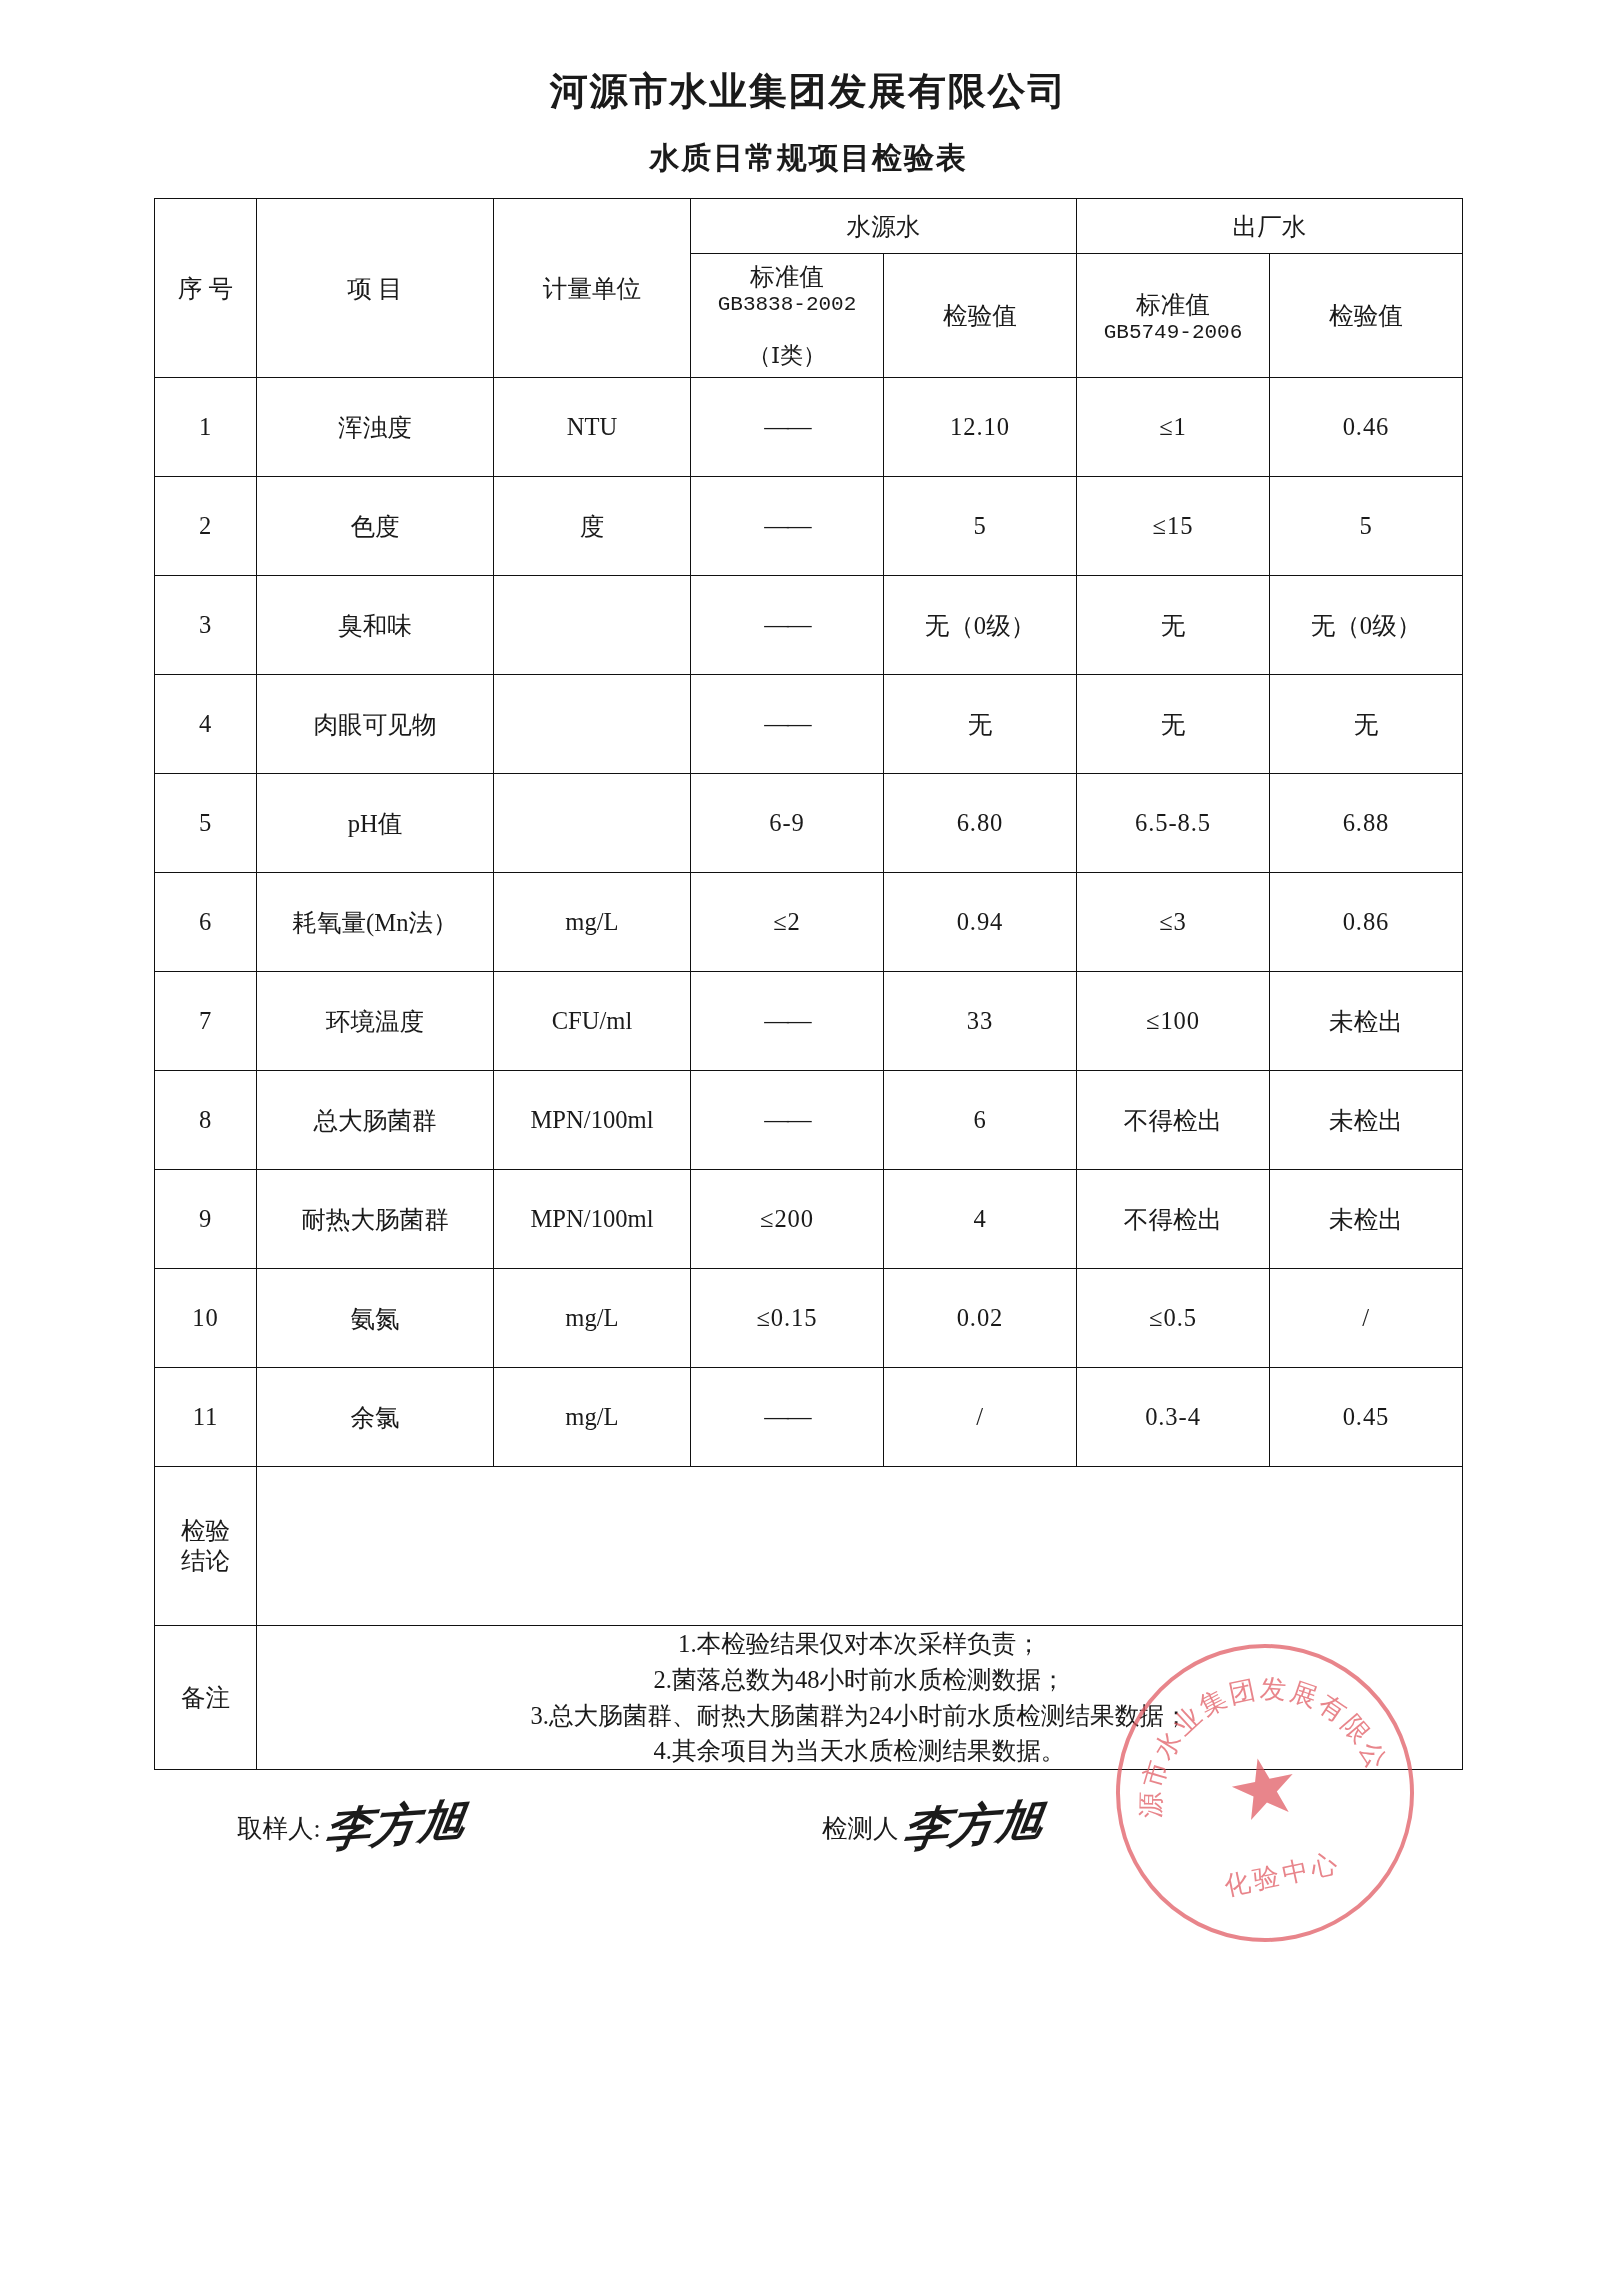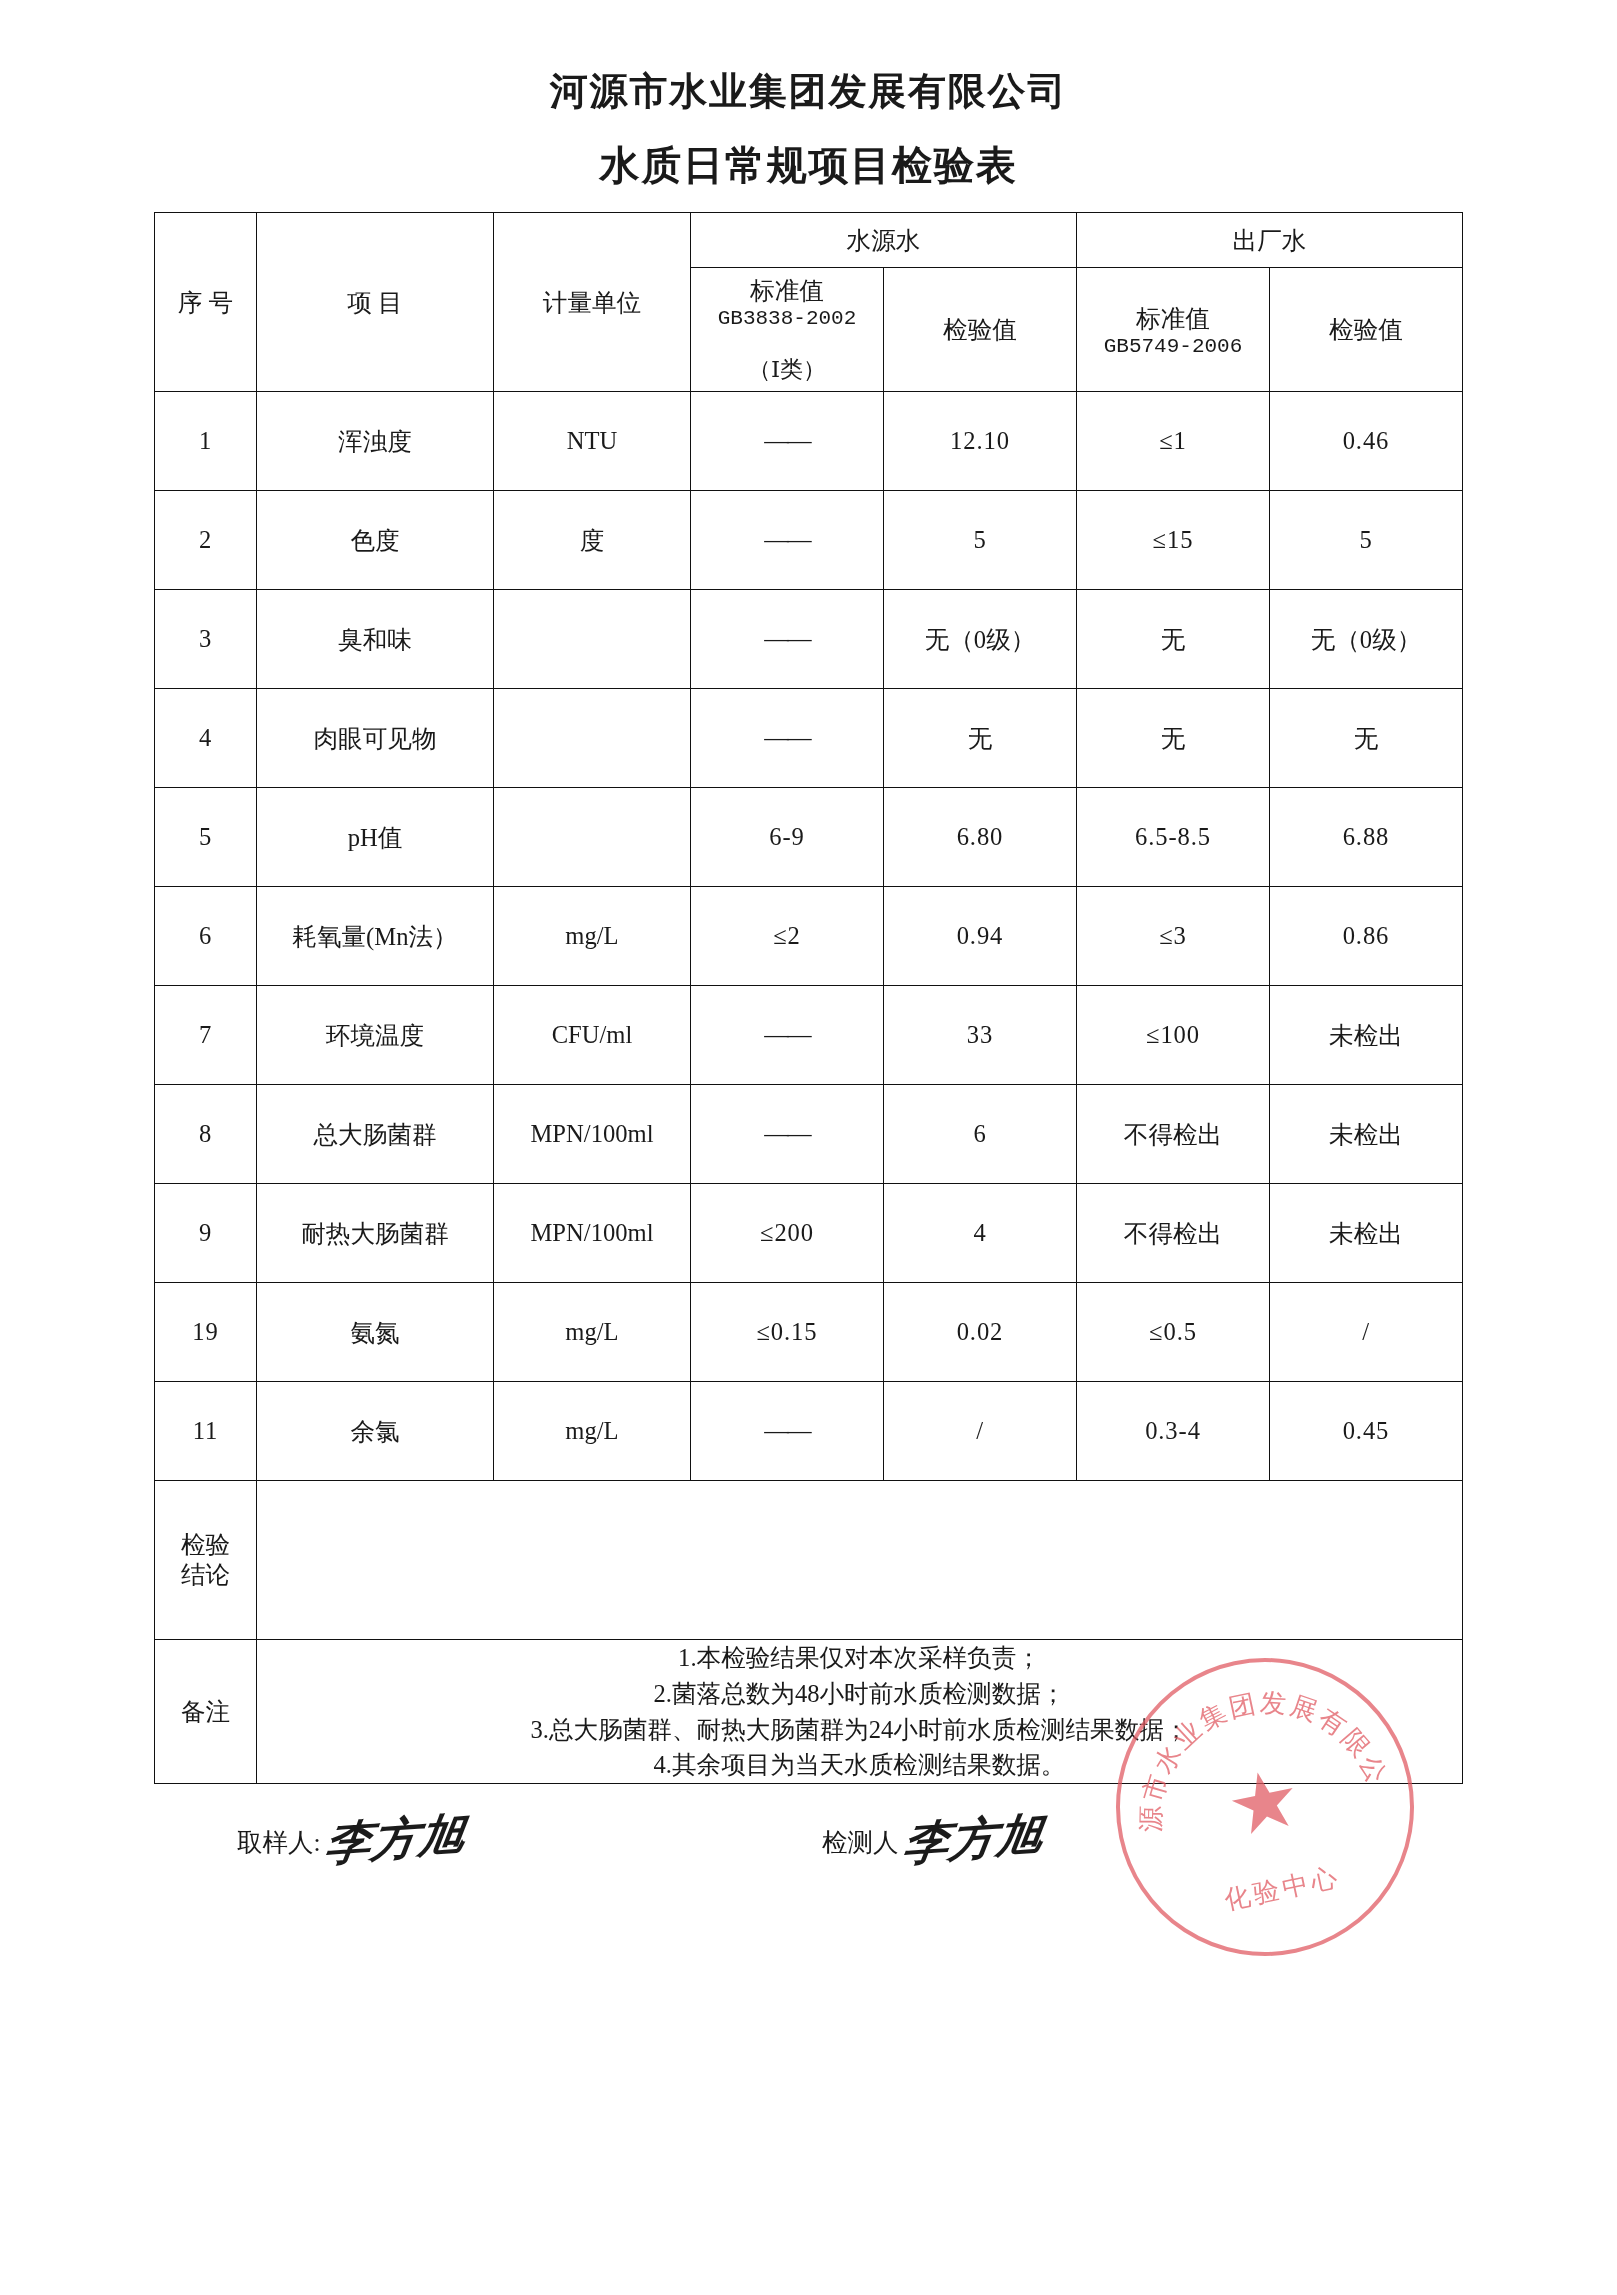--- a/index.html
+++ b/index.html
@@ -27,21 +27,21 @@
   .doc-title {
     text-align: center;
     font-size: 38px;
     font-weight: bold;
     letter-spacing: 1.8px;
     margin-top: 66px;
     font-family: "Liberation Serif", "DejaVu Serif", serif;
   }
   .doc-subtitle {
     text-align: center;
-    font-size: 40px;
+    font-size: 30px;
     font-weight: bold;
     letter-spacing: 1.8px;
     margin-top: 21px;
   }
 
   .meta {
     margin: 23px 0 0 0;
     padding: 0 132px 0 198px;
     font-size: 25.5px;
     line-height: 1.62;
@@ -283,21 +283,21 @@
         <tr>
           <td class="row-cell num">9</td>
           <td class="item-name">耐热大肠菌群</td>
           <td class="unit-cell">MPN/100ml</td>
           <td class="num">≤200</td>
           <td class="num">4</td>
           <td>不得检出</td>
           <td>未检出</td>
         </tr>
         <tr>
-          <td class="row-cell num">19</td>
+          <td class="row-cell num">10</td>
           <td class="item-name">氨氮</td>
           <td class="unit-cell">mg/L</td>
           <td class="num">≤0.15</td>
           <td class="num">0.02</td>
           <td class="num">≤0.5</td>
           <td class="num">/</td>
         </tr>
         <tr>
           <td class="row-cell num">11</td>
           <td class="item-name">余氯</td>

